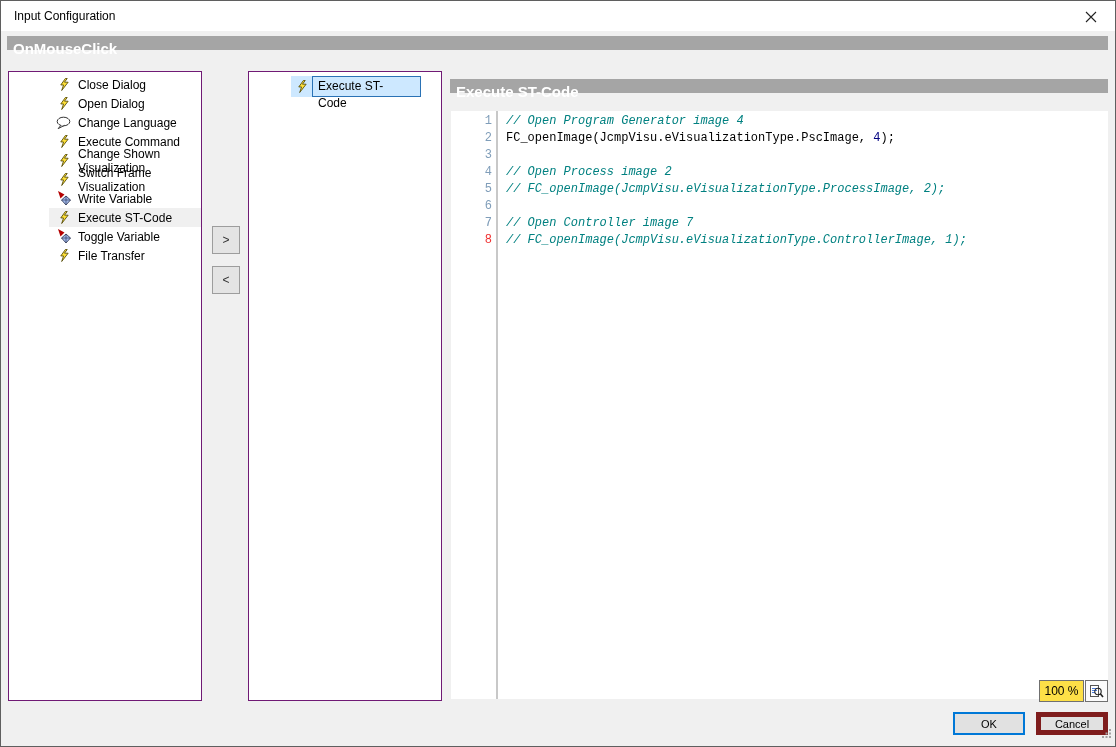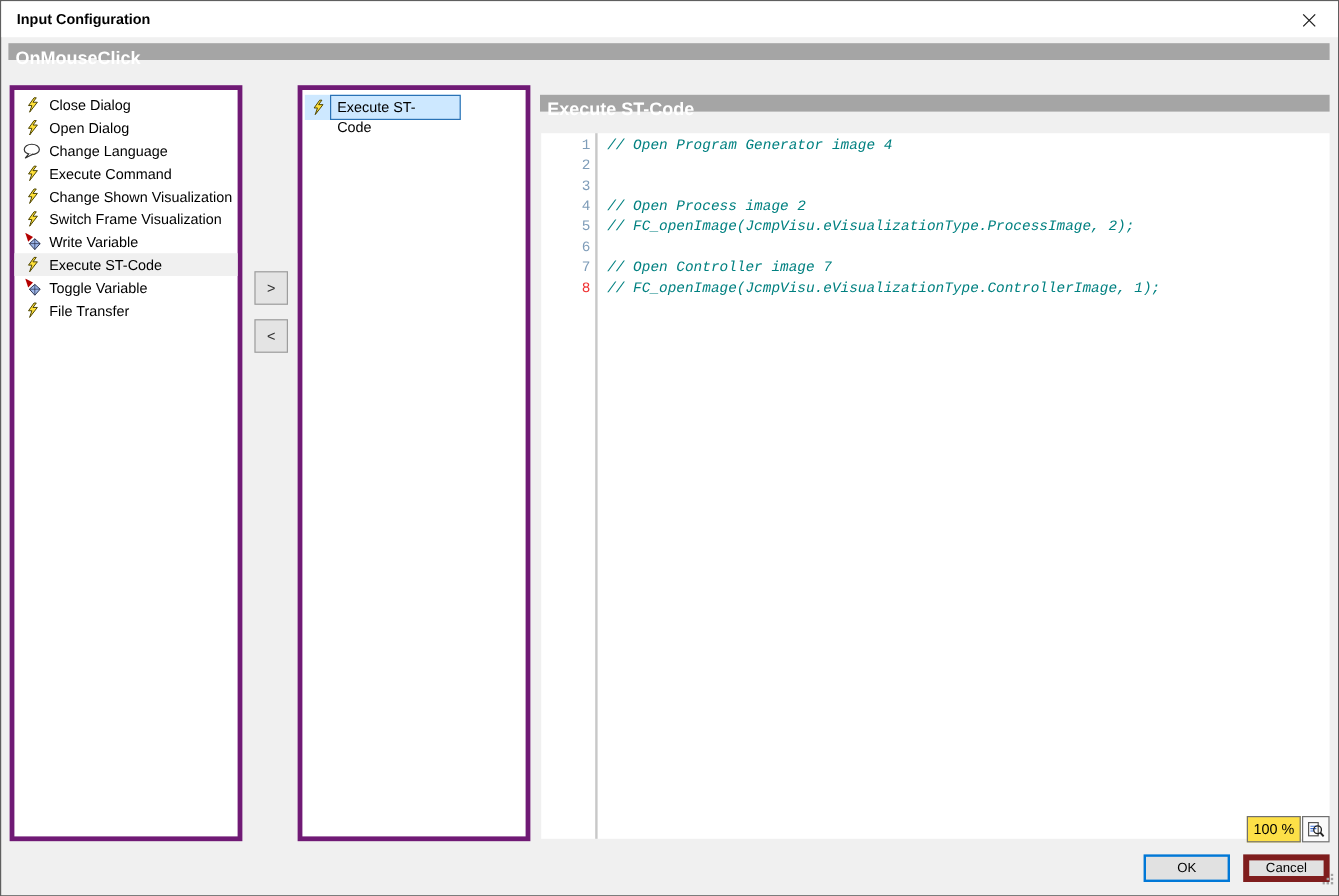--- a/index.html
+++ b/index.html
@@ -1,32 +1,32 @@
 <!DOCTYPE html>
 <html><head>
 <meta charset="utf-8">
 <style>
   html,body { margin:0; padding:0; background:#cfcfcf; font-family:"Liberation Sans", sans-serif; }
   .window {
     position:relative; width:1116px; height:747px; background:#f0f0f0;
     border:1px solid #5f5f5f; box-sizing:border-box; overflow:hidden;
   }
   
-  .titlebar { position:absolute; left:0; top:0; right:0; height:30px; background:#ffffff;font-weight:bold; }
+  .titlebar { position:absolute; left:0; top:0; right:0; height:30px; background:#ffffff; }
   .title { position:absolute; left:13px; top:8px; font-size:12px; color:#000; }
   .close-btn { position:absolute; right:14px; top:7px; width:20px; height:18px;
     display:flex; align-items:center; justify-content:center; }
   
   .bar { position:absolute; height:14px; background:#a5a5a5; color:#ffffff;
     font-weight:bold; font-size:15px; line-height:25px; padding-left:6px; box-sizing:border-box; }
   .bar-onmouse { left:6px; top:35px; width:1101px; }
   .bar-editor  { left:449px; top:78px; width:658px; }
   
   .listbox { position:absolute; top:70px; width:194px; height:630px; background:#fff;
-    border:4px solid #701a75; box-sizing:border-box; padding-top:3px; }
+    border:1px solid #701a75; box-sizing:border-box; padding-top:3px;padding-left:40px; }
   #available-list { left:7px; }
   #selected-list  { left:247px; }
   .list-row { height:19px; display:flex; align-items:center; font-size:12px; color:#000; }
   .list-row.highlight { background:#f0f0f0; }
   .list-row .icon { width:15px; height:15px; margin-left:7px; margin-right:7px;
     display:flex; align-items:center; justify-content:center; flex:none; }
   
   .sel-row { display:flex; align-items:center; height:21px; margin:1px 0 0 2px;
     width:130px; background:#cde8ff; }
   .sel-row .icon { width:15px; height:15px; margin-left:3px; margin-right:3px;
@@ -186,20 +186,21 @@
 
   <div class="code-panel">
     <div class="gutter-rule"></div>
     <div id="code-lines">
         <div class="code-line">
           <span class="line-num">1</span>
           <span class="code-text"><span class="seg-comment">// Open Program Generator image 4</span></span>
         </div>
         <div class="code-line">
           <span class="line-num">2</span>
+          <span class="code-text"><span class="seg-code">FC_openImage(JcmpVisu.eVisualizationType.PscImage, </span><span class="seg-number">4</span><span class="seg-code">);</span></span>
         </div>
         <div class="code-line">
           <span class="line-num">3</span>
           <span class="code-text"></span>
         </div>
         <div class="code-line">
           <span class="line-num">4</span>
           <span class="code-text"><span class="seg-comment">// Open Process image 2</span></span>
         </div>
         <div class="code-line">

